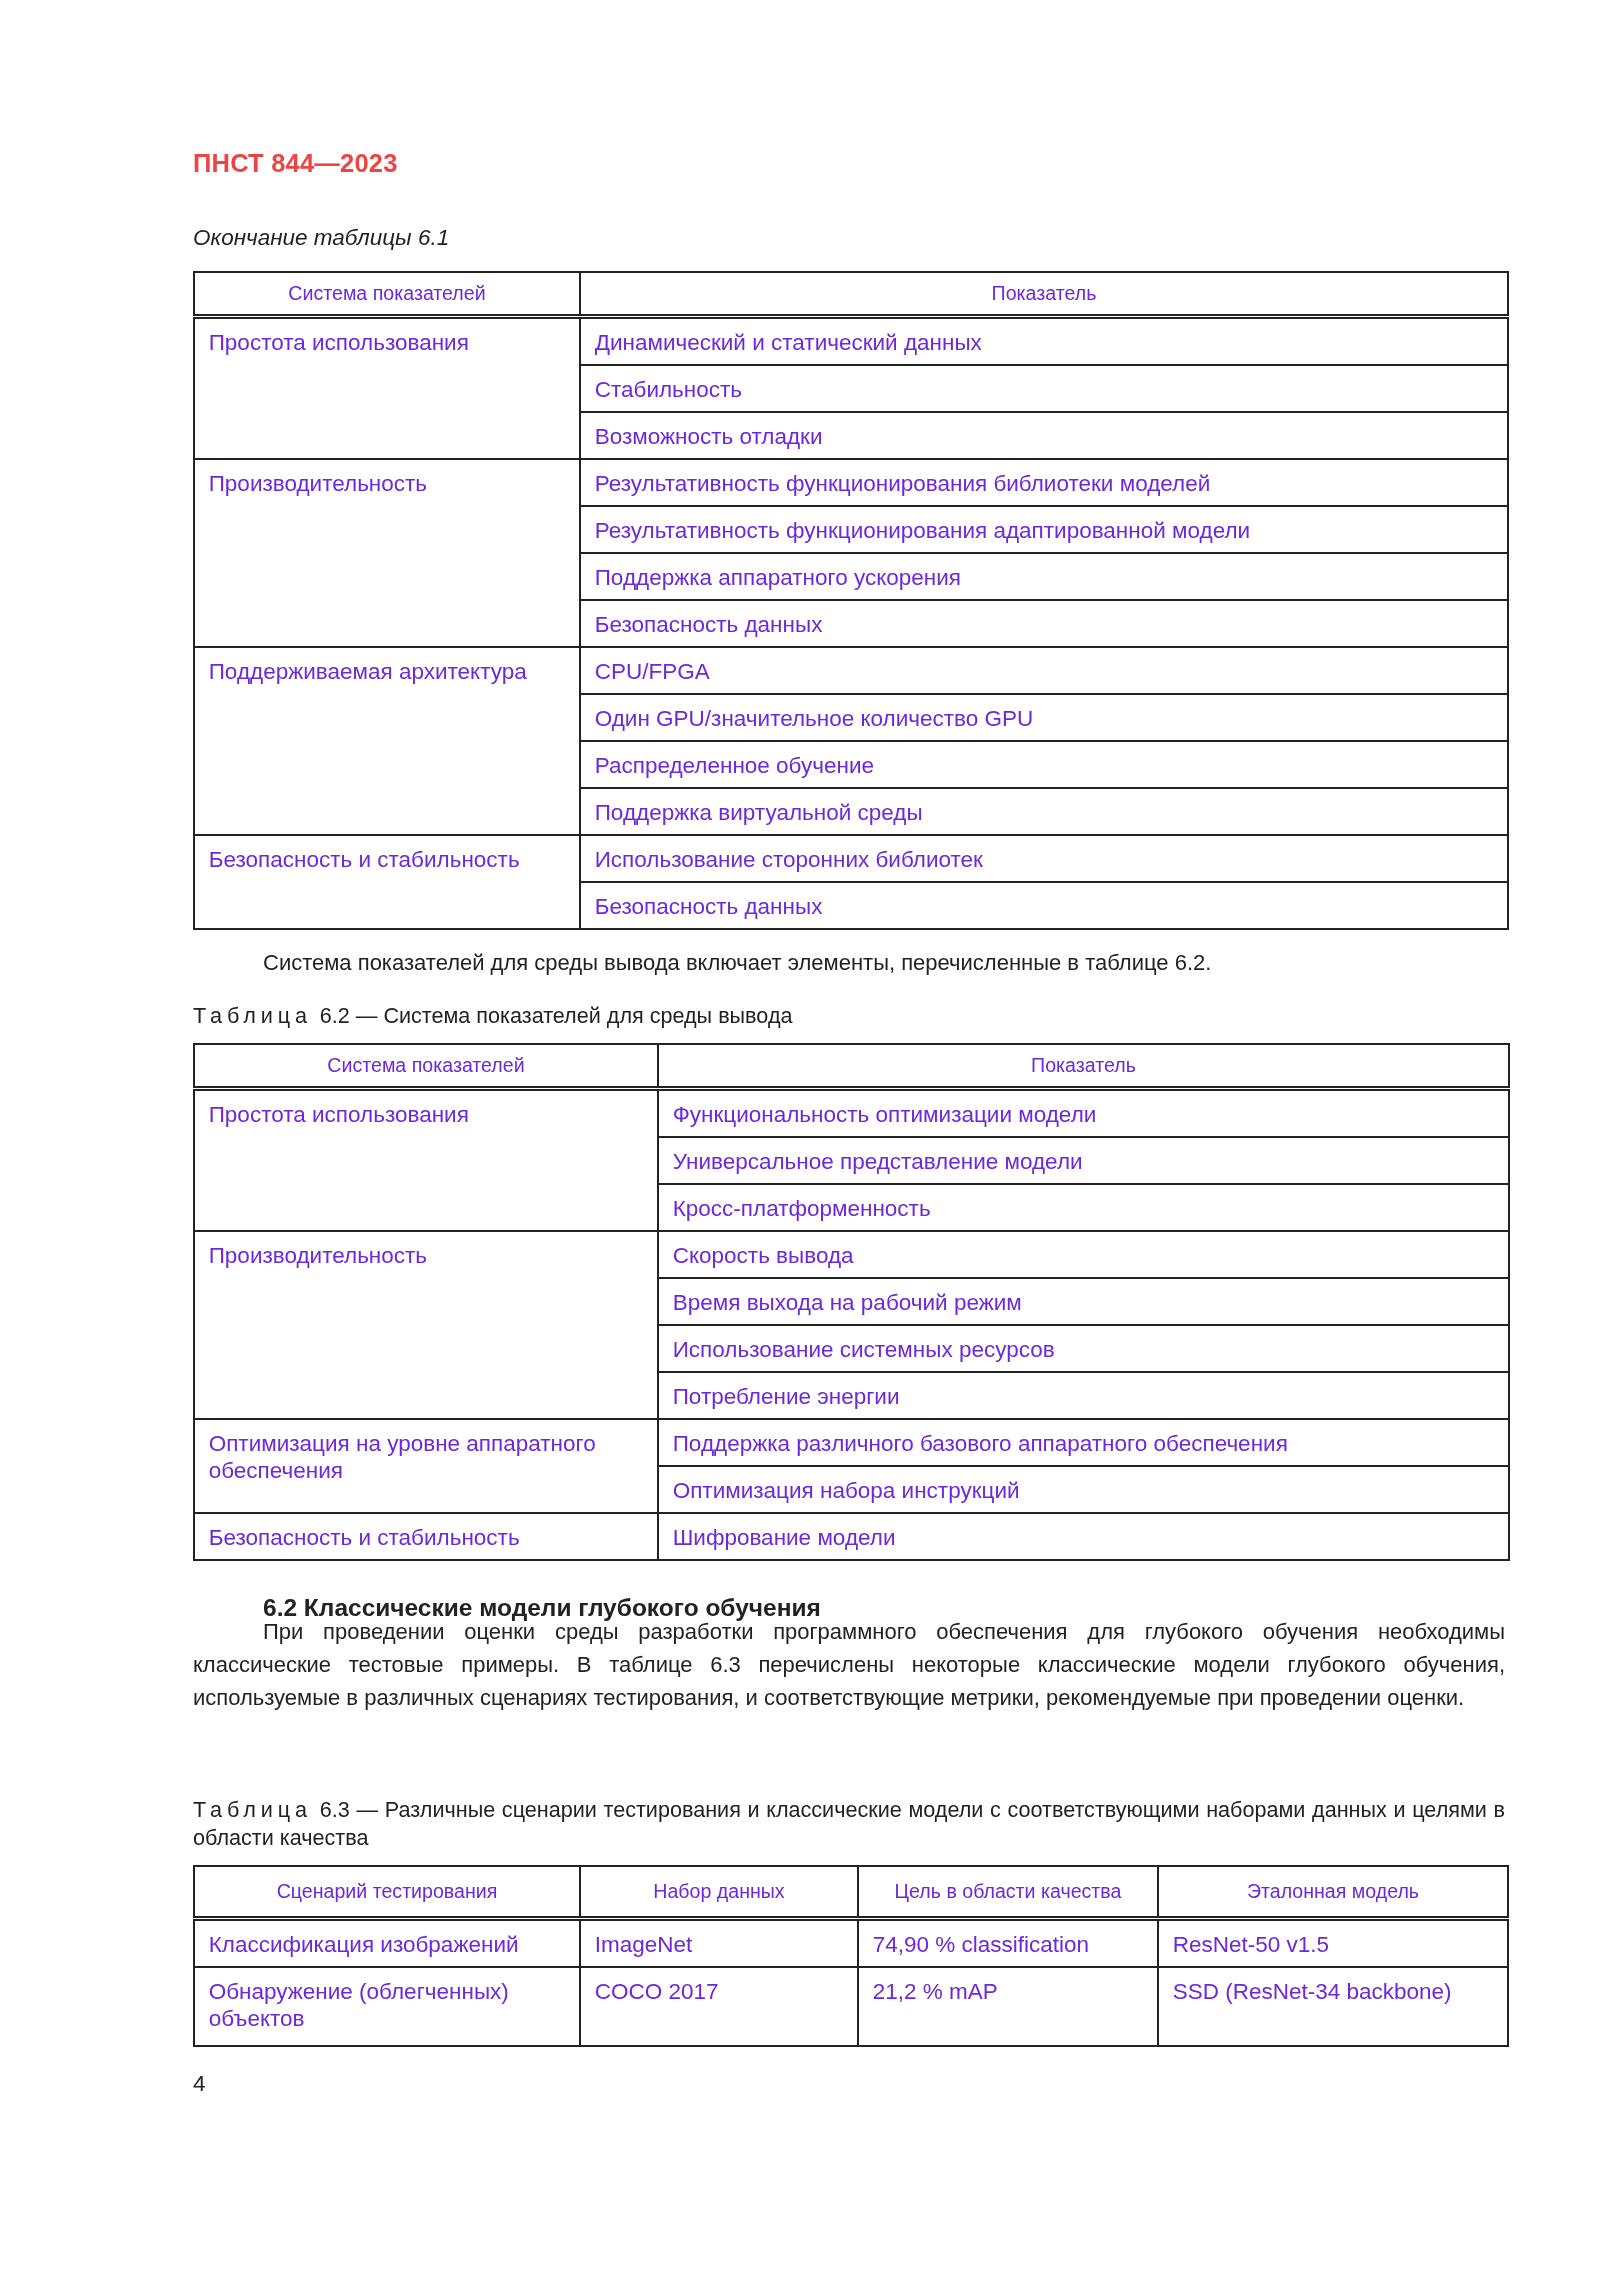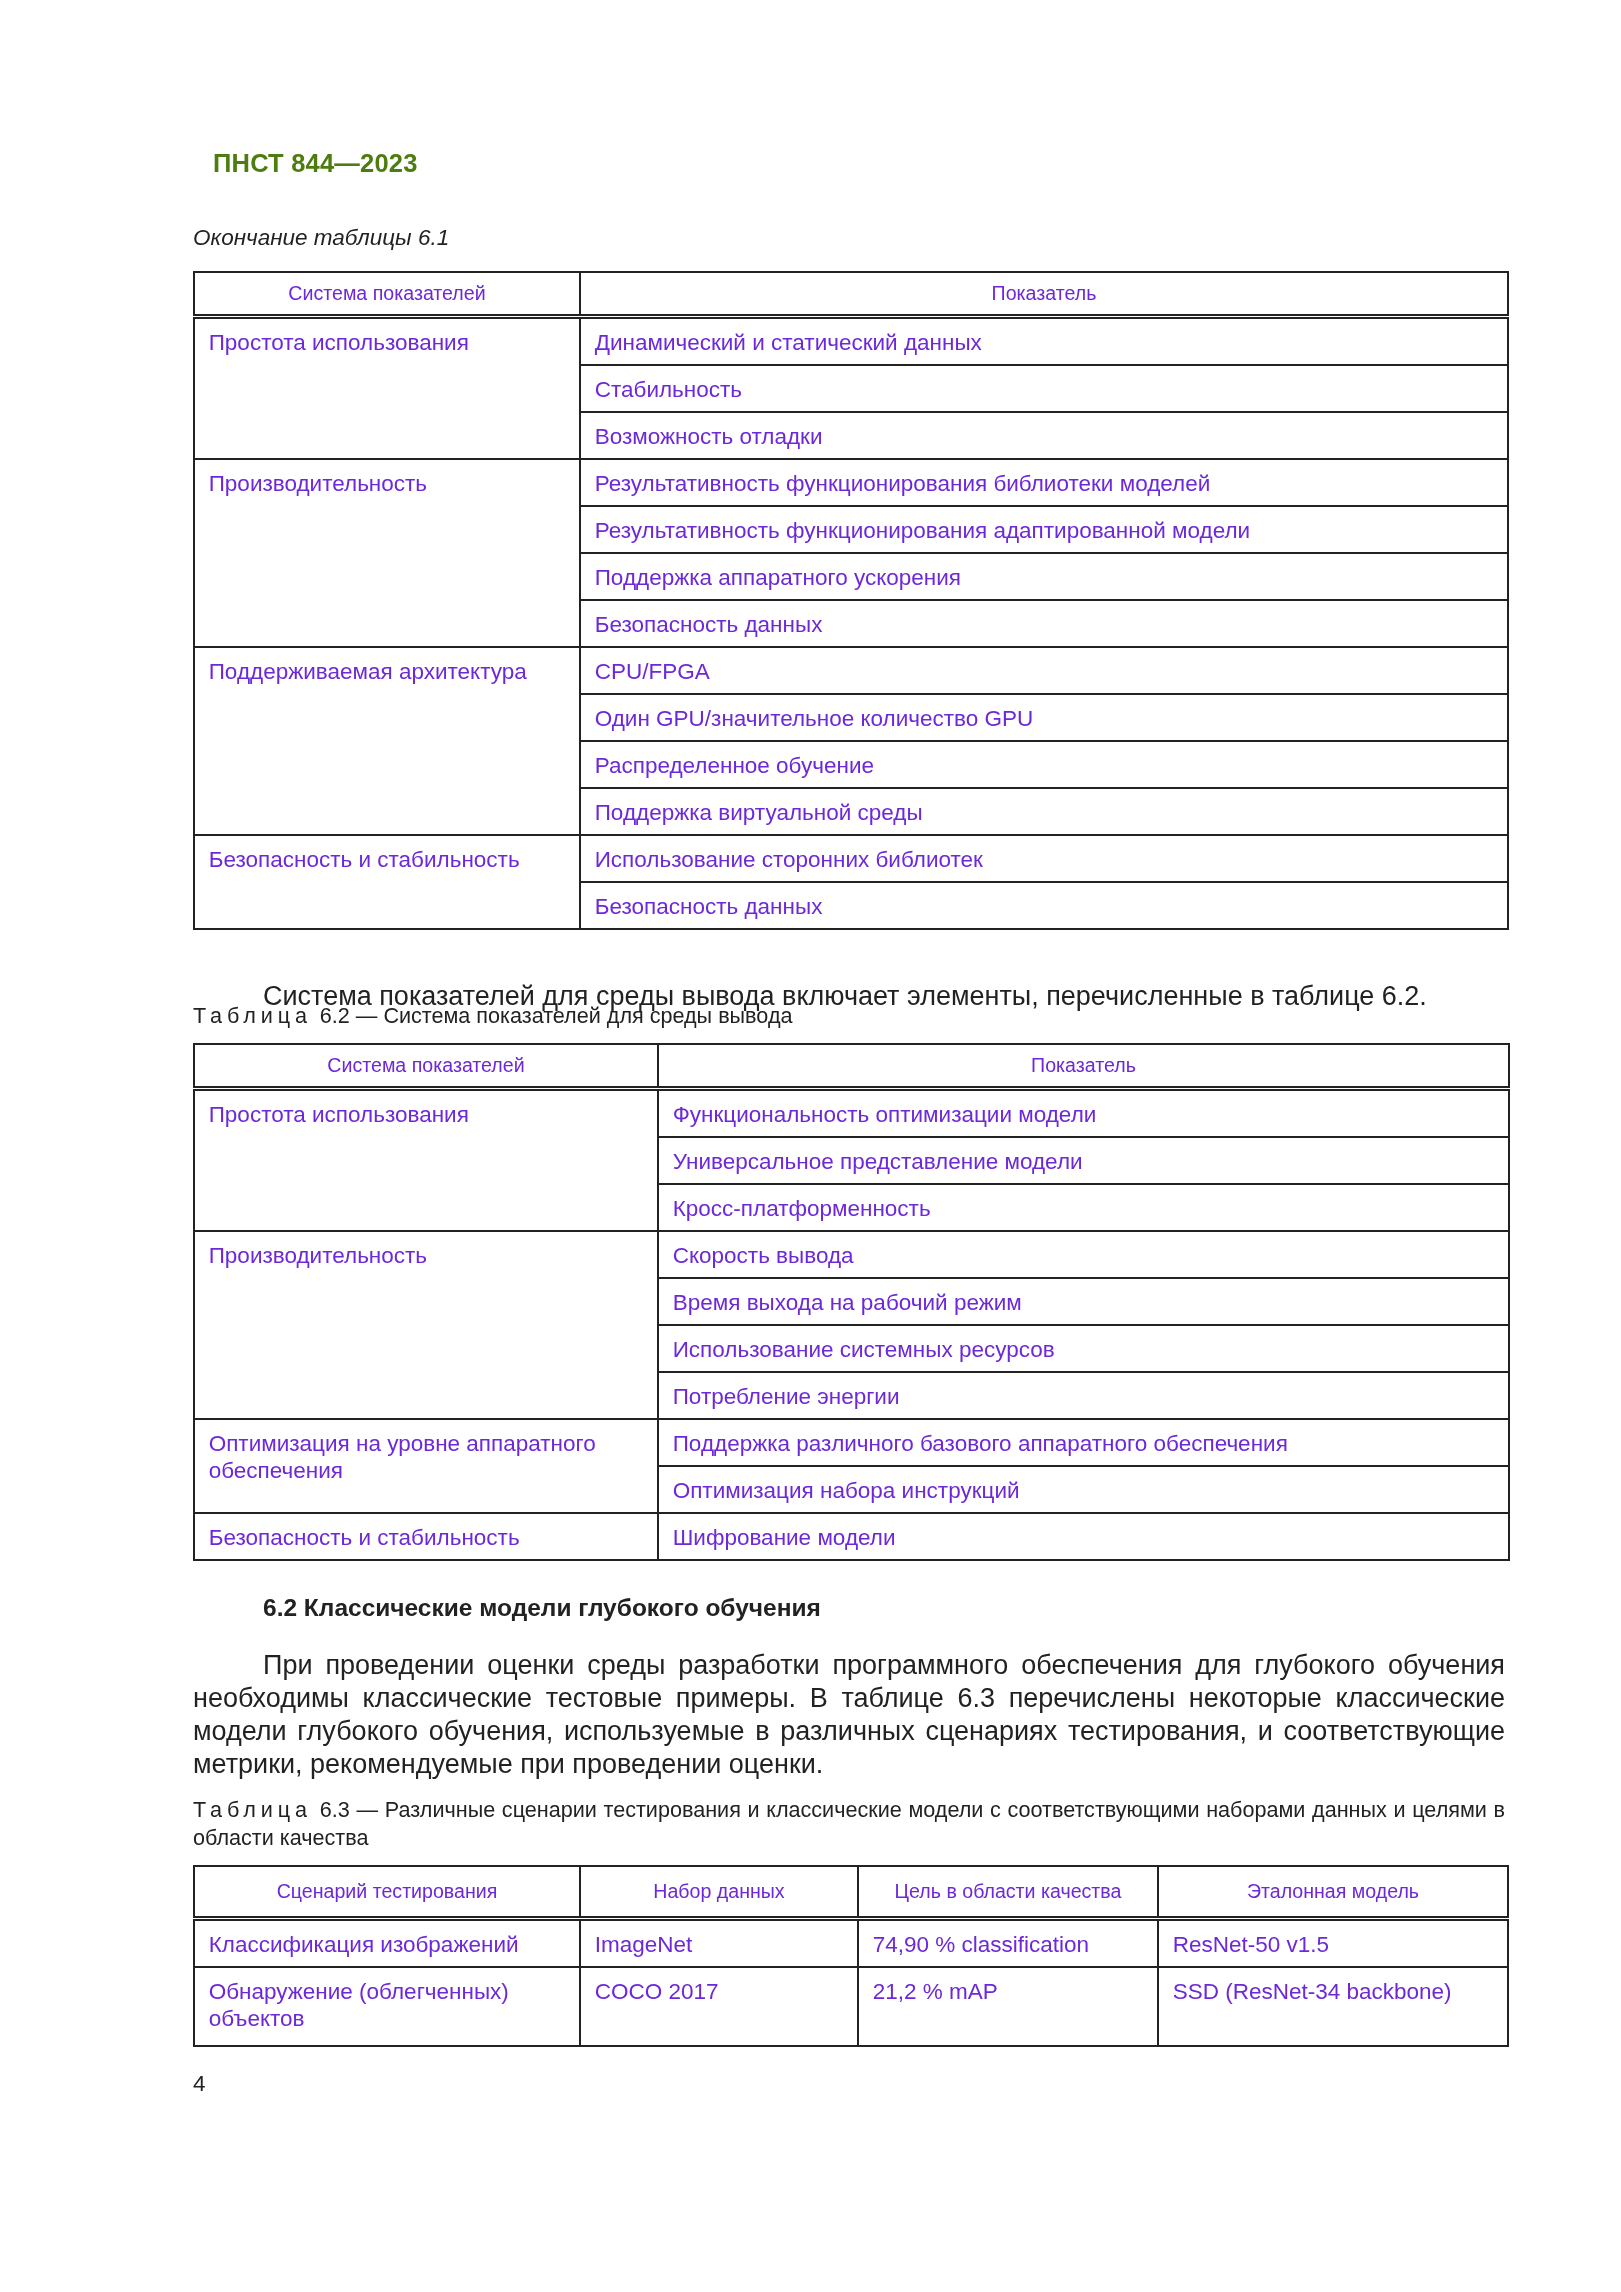--- a/index.html
+++ b/index.html
@@ -1,31 +1,31 @@
 <!DOCTYPE html>
 <html><head>
 <meta charset="utf-8">
 <style>
   html, body { margin: 0; padding: 0; background: #ffffff; }
   body { width: 1621px; height: 2293px; position: relative; overflow: hidden;
          font-family: "Liberation Sans", "DejaVu Sans", sans-serif; color: #222; }
   .abs { position: absolute; }
-  .doc-code { left: 193px; top: 149px; font-size: 25.5px; font-weight: bold; color: #4d7c0f; letter-spacing: 0.2px; margin-left: 20px; }
+  .doc-code { left: 193px; top: 149px; font-size: 25.5px; font-weight: bold; color: #ef4444; letter-spacing: 0.2px; }
   .cont-label { left: 193px; top: 225px; font-size: 22.5px; font-style: italic; color: #222; }
   table.gost { position: absolute; border-collapse: collapse; table-layout: fixed; }
   table.gost td, table.gost th { border: 2px solid #222; padding: 0 13.7px; vertical-align: top;
       font-size: 22.5px; font-weight: normal; line-height: 27.4px; color: #6d28d9; text-align: left; }
   table.gost thead th { text-align: center; vertical-align: middle; font-size: 19.6px; height: 41px;
       border-bottom: 5.9px double #222; padding: 0 7.8px; }
   table.gost td { padding-top: 9.8px; padding-bottom: 7.8px; }
   table.gost.t1 td { height: 26.5px; }
   table.gost.t2 td { height: 27.4px; }
   td.group { padding-top: 9.8px; }
   td.just { text-align: justify; }
-  .para { left: 193px; width: 1312px; font-size: 27px; line-height: 33px; color: #222; text-align: justify; margin-top: 34px; }
+  .para { left: 193px; width: 1312px; font-size: 22px; line-height: 33px; color: #222; text-align: justify; }
   .para .indent { display: inline-block; width: 70px; }
   .caption { left: 193px; width: 1312px; font-size: 21.6px; line-height: 28px; color: #222; text-align: justify; }
   .caption .spaced { letter-spacing: 4.9px; margin-right: 7.8px; }
   .section-heading { left: 263px; font-size: 24.5px; font-weight: bold; color: #222; }
   .page-number { left: 193px; top: 2071px; font-size: 22.5px; color: #222; }
 </style>
 </head>
 <body>
 
 <div class="abs doc-code">ПНСТ 844—2023</div>

